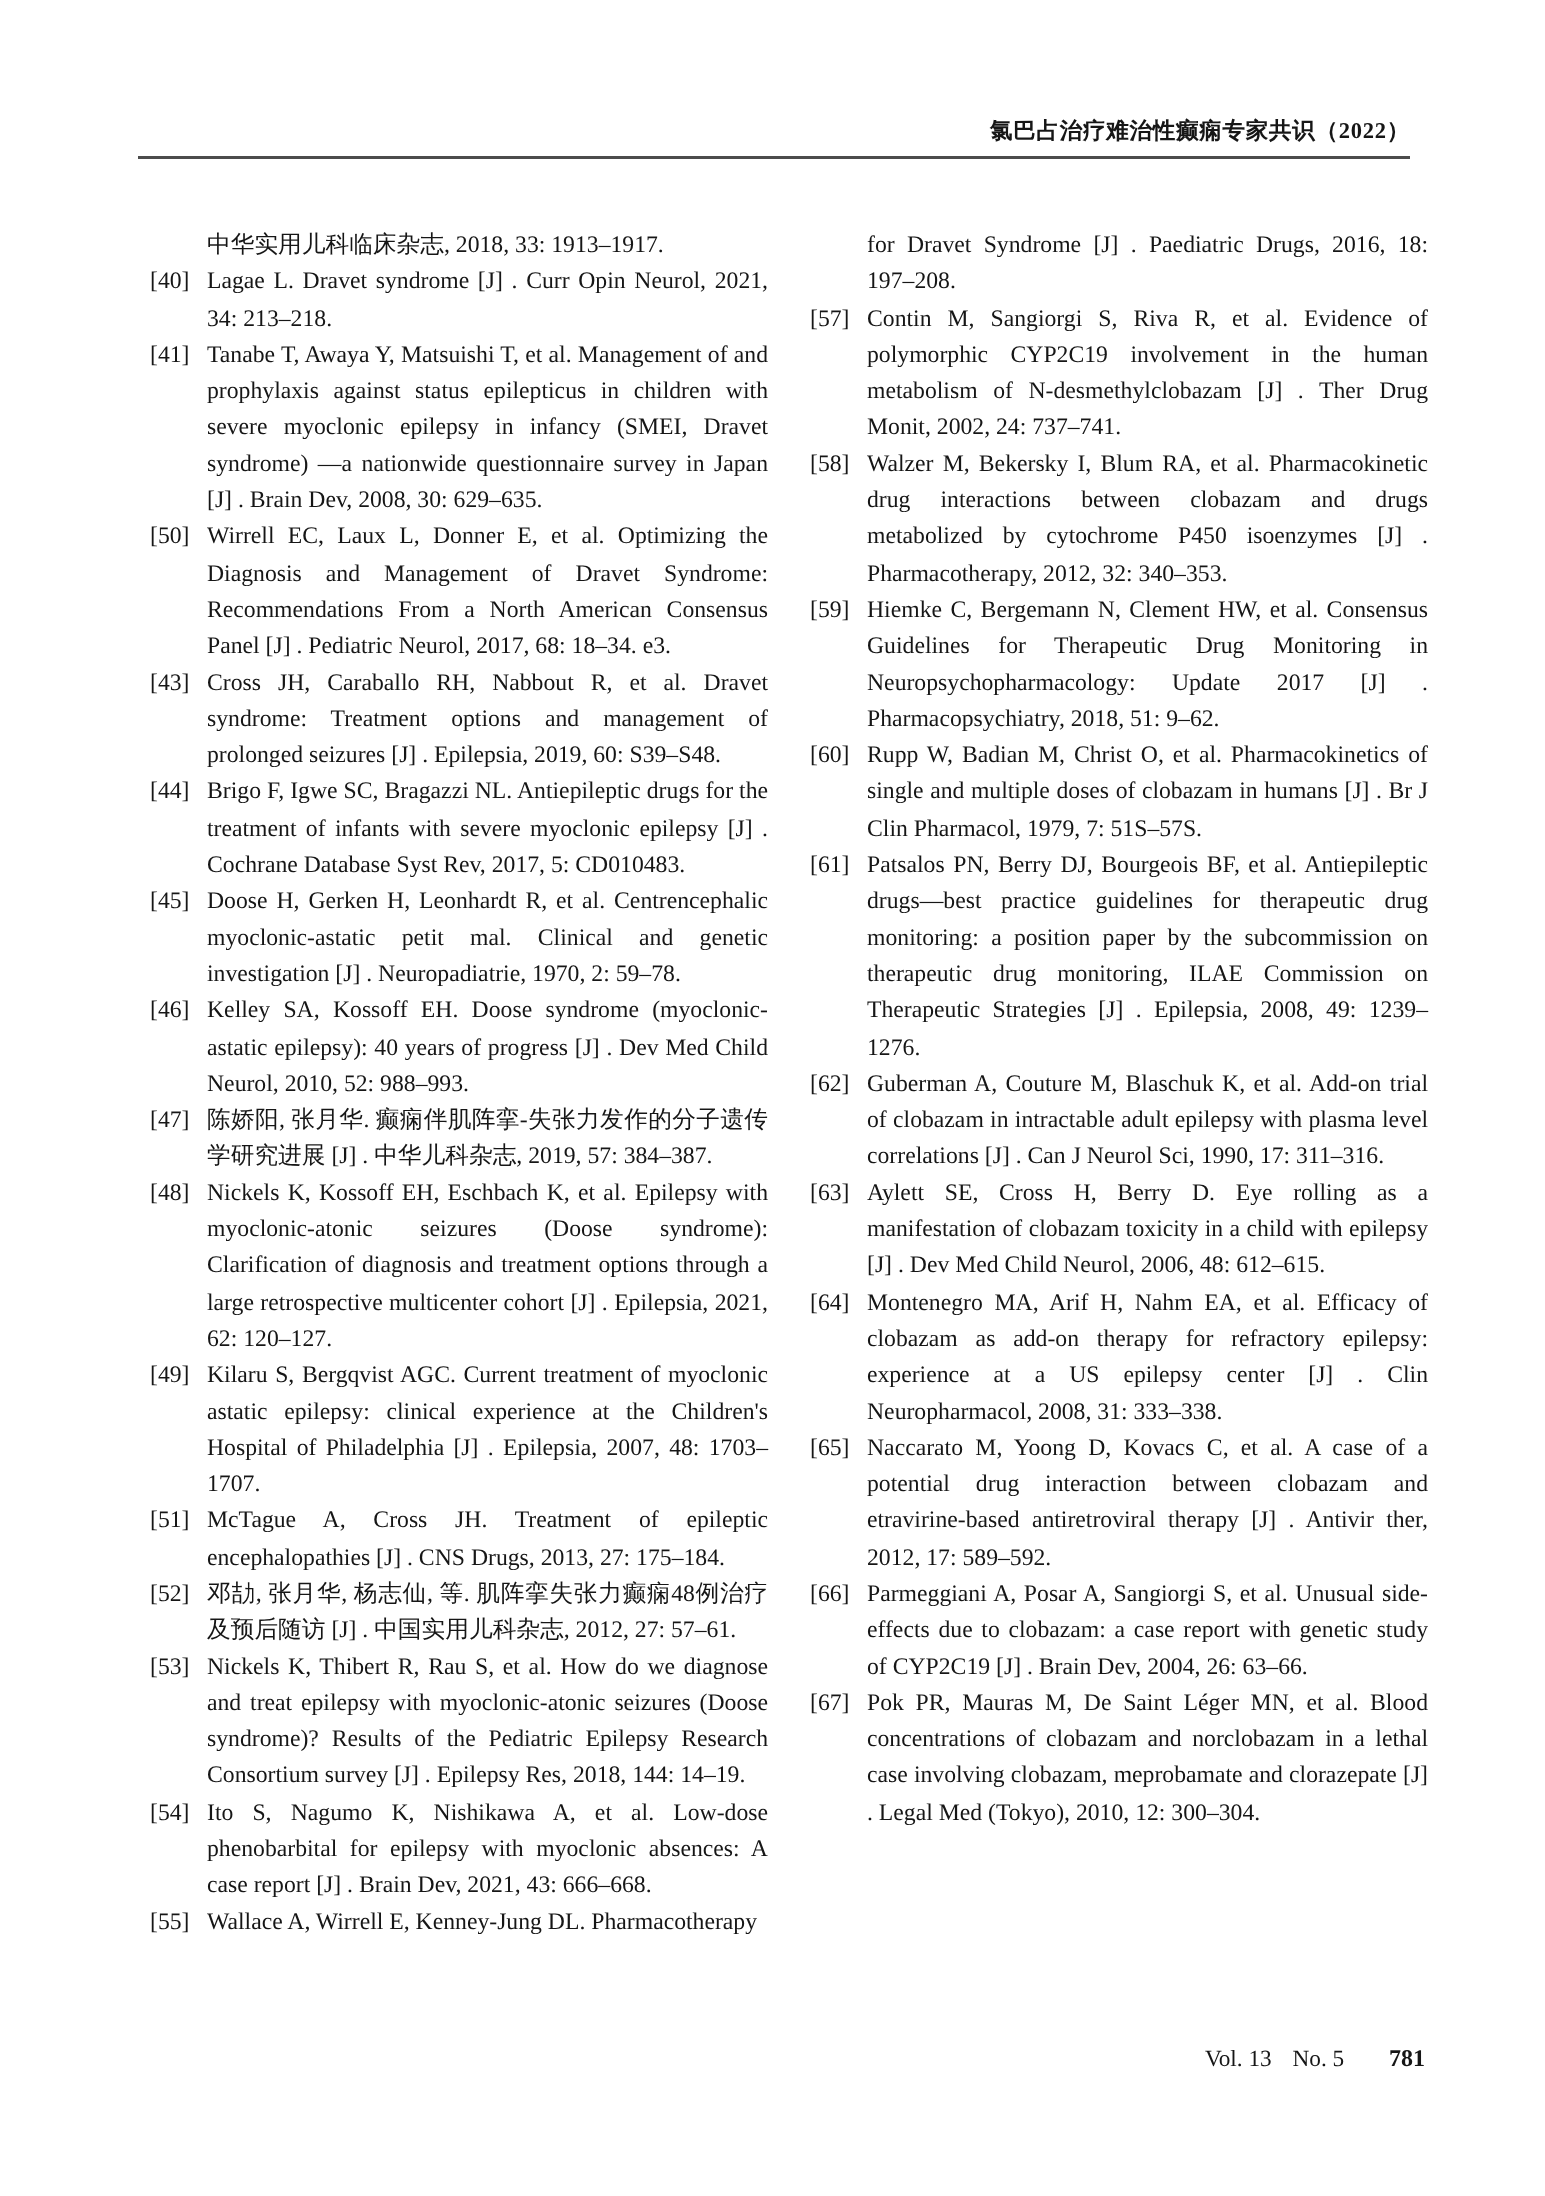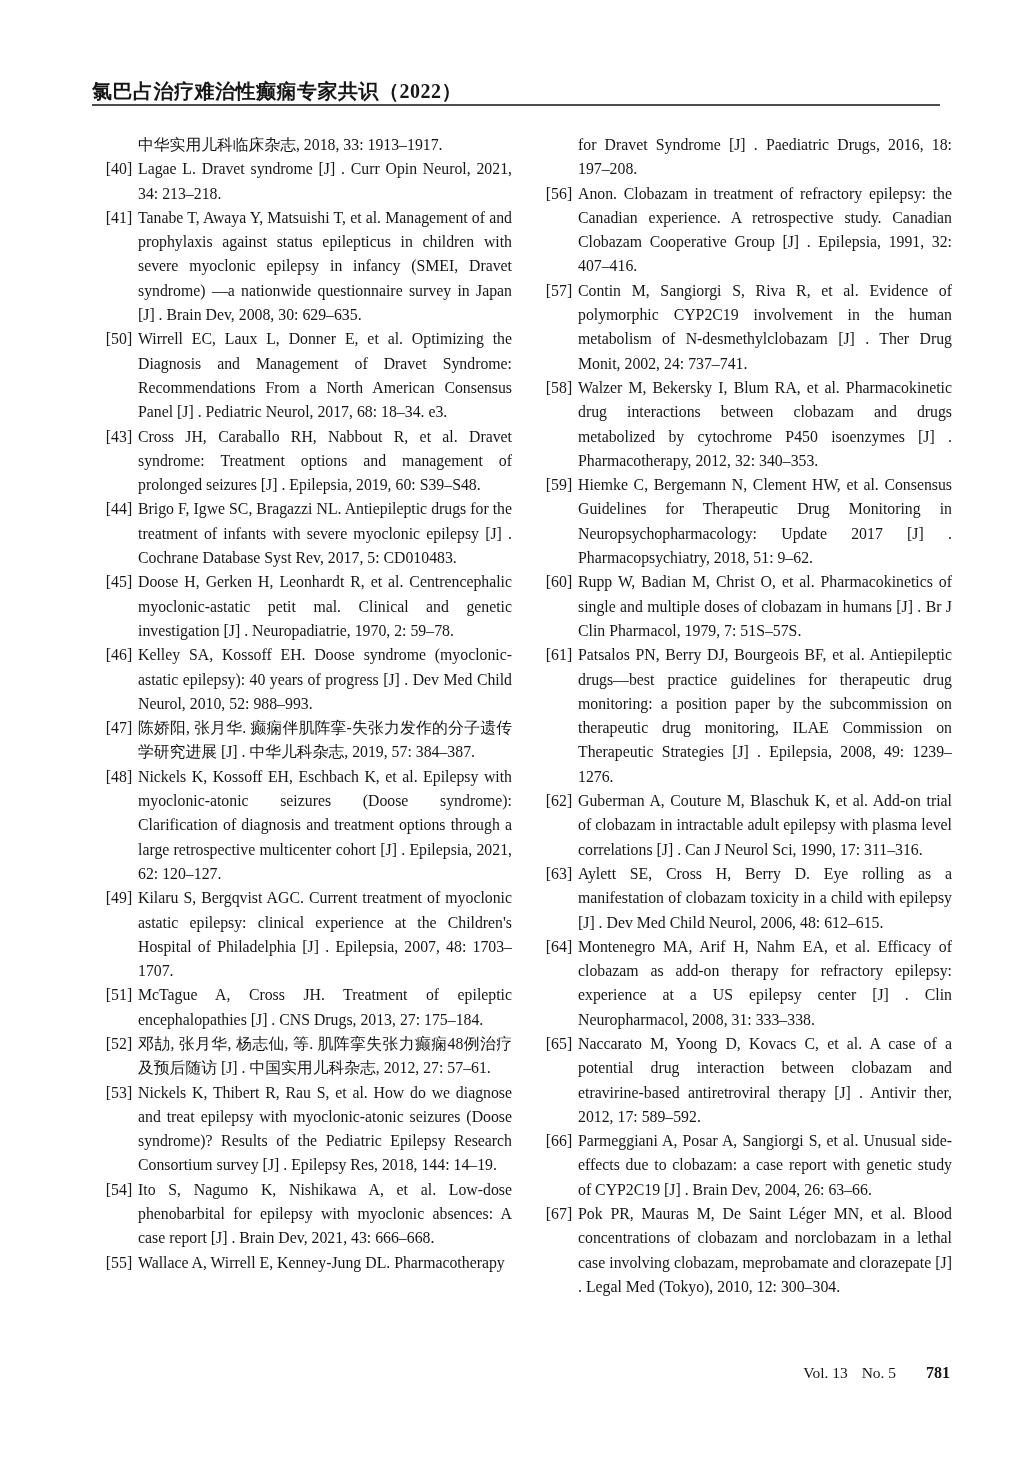--- a/index.html
+++ b/index.html
@@ -5,43 +5,43 @@
   * { margin: 0; padding: 0; box-sizing: border-box; }
   html, body { background: #ffffff; }
   body {
     width: 1030px; height: 1464px;
     position: relative;
     font-family: "Liberation Serif", "DejaVu Serif", serif;
     color: #161616;
   }
   .page-header {
     position: absolute; top: 78px; left: 92px; width: 848px;
-    text-align: left;
-    font-size: 20px; font-weight: 600;
+    text-align: right;
+    font-size: 15px; font-weight: 600;
     letter-spacing: 0.5px;
     font-family: "Liberation Serif", "DejaVu Serif", serif;
   }
   .header-rule {
     position: absolute; top: 104px; left: 92px; width: 848px;
     border: none; border-top: 2px solid #4c4c4c; height: 0;
   }
   .columns {
-    position: absolute; top: 133px; left: 100px;
+    position: absolute; top: 152px; left: 100px;
     display: flex; gap: 28px;
   }
   .column { width: 412px; }
   .ref {
     display: flex;
     font-size: 15.8px;
     line-height: 24.3px;
     text-align: justify;
   }
   .ref-num {
     flex: 0 0 38px;
-    text-align: center;
+    text-align: left;
     white-space: nowrap;
   }
   .ref-text {
     flex: 1;
     text-align: justify;
     text-justify: inter-word;
   }
   .page-footer {
     position: absolute; top: 1364px; right: 80px;
     font-size: 15.5px;
@@ -123,24 +123,20 @@
         <span class="ref-num">[55]</span>
         <span class="ref-text">Wallace A, Wirrell E, Kenney-Jung DL. Pharmacotherapy</span>
       </div>
     </div>
   <div class="column" id="ref-col-right">
       <div class="ref continuation">
         <span class="ref-num"></span>
         <span class="ref-text">for Dravet Syndrome [J] . Paediatric Drugs, 2016, 18: 197–208.</span>
       </div>
       <div class="ref">
-        <span class="ref-num">[56]</span>
-        <span class="ref-text">Anon. Clobazam in treatment of refractory epilepsy: the Canadian experience. A retrospective study. Canadian Clobazam Cooperative Group [J] . Epilepsia, 1991, 32: 407–416.</span>
-      </div>
-      <div class="ref">
         <span class="ref-num">[57]</span>
         <span class="ref-text">Contin M, Sangiorgi S, Riva R, et al. Evidence of polymorphic CYP2C19 involvement in the human metabolism of N-desmethylclobazam [J] . Ther Drug Monit, 2002, 24: 737–741.</span>
       </div>
       <div class="ref">
         <span class="ref-num">[58]</span>
         <span class="ref-text">Walzer M, Bekersky I, Blum RA, et al. Pharmacokinetic drug interactions between clobazam and drugs metabolized by cytochrome P450 isoenzymes [J] . Pharmacotherapy, 2012, 32: 340–353.</span>
       </div>
       <div class="ref">
         <span class="ref-num">[59]</span>
         <span class="ref-text">Hiemke C, Bergemann N, Clement HW, et al. Consensus Guidelines for Therapeutic Drug Monitoring in Neuropsychopharmacology: Update 2017 [J] . Pharmacopsychiatry, 2018, 51: 9–62.</span>

